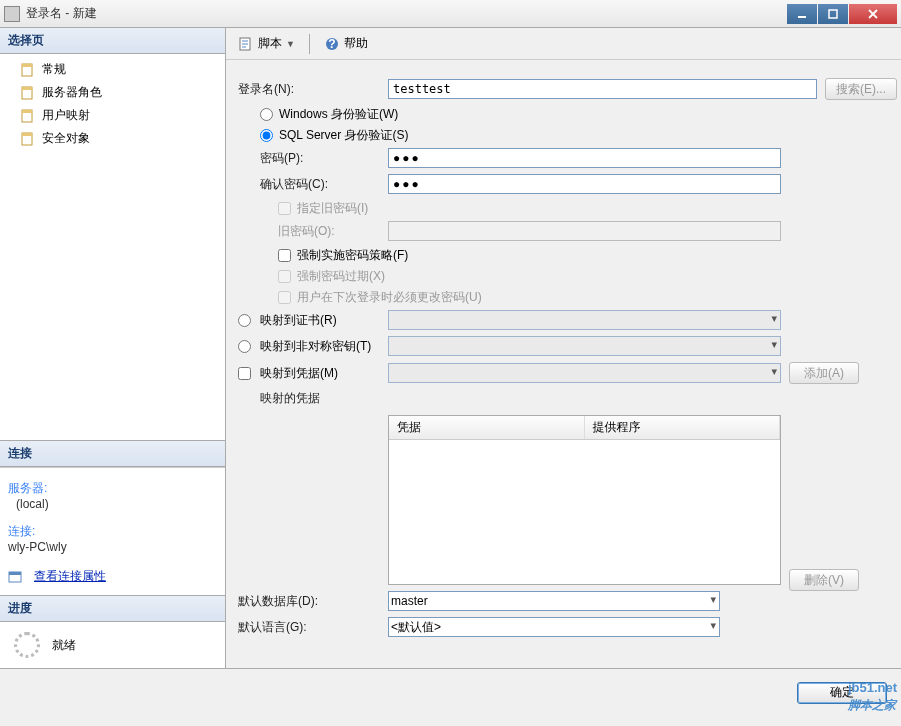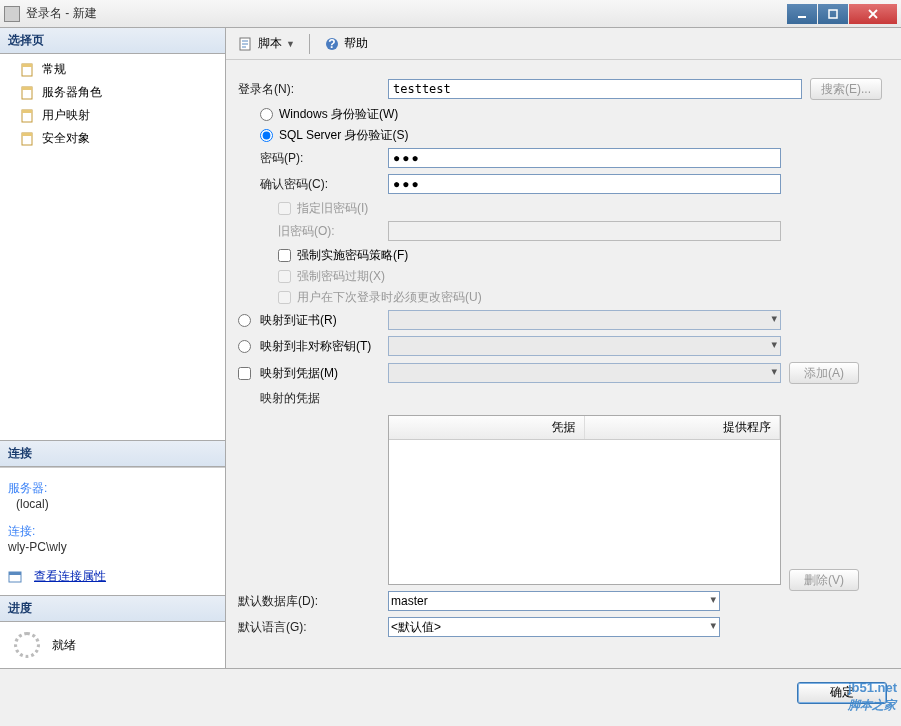--- a/index.html
+++ b/index.html
@@ -36,21 +36,21 @@
 .busy-icon { width: 26px; height:26px; border: 3px dotted #bbb; border-radius: 50%; margin-right: 12px; margin-left: 6px; }
 
 
 .content { flex: 1; background: #f0f0f0; display:flex; flex-direction:column; }
 .toolbar { height: 32px; display:flex; align-items:center; padding: 0 6px; border-bottom: 1px solid #ccc; gap: 4px; }
 .toolbar .tbtn { display:flex; align-items:center; padding: 2px 6px; cursor:pointer; }
 .toolbar .tbtn .ticon { width:16px; height:16px; margin-right:4px; display:inline-flex; align-items:center; justify-content:center; }
 .toolbar .sep { width:1px; height:20px; background:#aaa; margin: 0 4px; }
 .dropdown-arrow { margin-left:4px; font-size:9px; color:#555; }
 
-.form-area { flex:1; padding: 18px 19px 8px 12px; overflow:hidden; }
+.form-area { flex:1; padding: 18px 4px 8px 12px; overflow:hidden; }
 .form-row { display:flex; align-items:center; margin-bottom: 6px; }
 .form-label { width: 150px; color:#222; }
 .form-label.indent1 { padding-left: 22px; width: 150px; }
 .form-label.indent2 { padding-left: 40px; width: 150px; }
 .text-input { height: 20px; border: 1px solid #7a9ac0; background:#fff; padding: 1px 4px; font-family: monospace; }
 .text-input:disabled { background:#f0f0f0; border-color:#bbb; }
 .text-input.login { flex:1; margin-right:8px; }
 .text-input.pw { width: 393px; font-family: Arial; letter-spacing: 2px; }
 .select-input { height: 20px; border: 1px solid #7a9ac0; background:#fff; padding: 0 2px; width: 393px; appearance:none; position:relative; }
 .select-wrapper { position:relative; display:inline-block; }
@@ -62,21 +62,21 @@
 .btn:disabled { color:#999; border-color:#bbb; cursor:default; }
 .btn.default { border: 1px solid #3877b5; box-shadow: 0 0 0 1px #7bb0e4 inset; }
 
 .radio-row, .check-row { display:flex; align-items:center; padding-left: 22px; margin-bottom: 4px; }
 .check-row.sub { padding-left: 40px; }
 .radio-row input, .check-row input { margin-right: 6px; }
 .disabled-text { color:#999; }
 
 .cred-table { margin-left: 150px; width: 393px; height: 170px; border:1px solid #aaa; background:#fff; margin-top:2px; margin-bottom:6px; }
 .cred-table-header { display:flex; background: linear-gradient(#fdfdfd,#ececec); border-bottom:1px solid #ccc; }
-.cred-table-header .col { padding:3px 8px; border-right:1px solid #ddd; flex:1;text-align:right; }
+.cred-table-header .col { padding:3px 8px; border-right:1px solid #ddd; flex:1; }
 .cred-right-col { display:flex; flex-direction:column; gap:6px; align-items:flex-start; margin-left:8px; }
 
 
 .button-bar { height: 48px; border-top: 1px solid #aaa; display:flex; align-items:center; justify-content:flex-end; padding: 0 14px; gap: 10px; background:#f0f0f0; position:relative; }
 .watermark { position:absolute; right: 4px; bottom: 2px; color:#4088cc; font-size: 16px; font-weight:bold; font-style:italic; opacity:0.9; }
 .watermark .sub { font-size: 13px; color:#4088cc; display:block; text-align:right; font-style:normal; }
 
 .section-header.connect { border-top:1px solid #aaa; }
 </style>
 </head>

